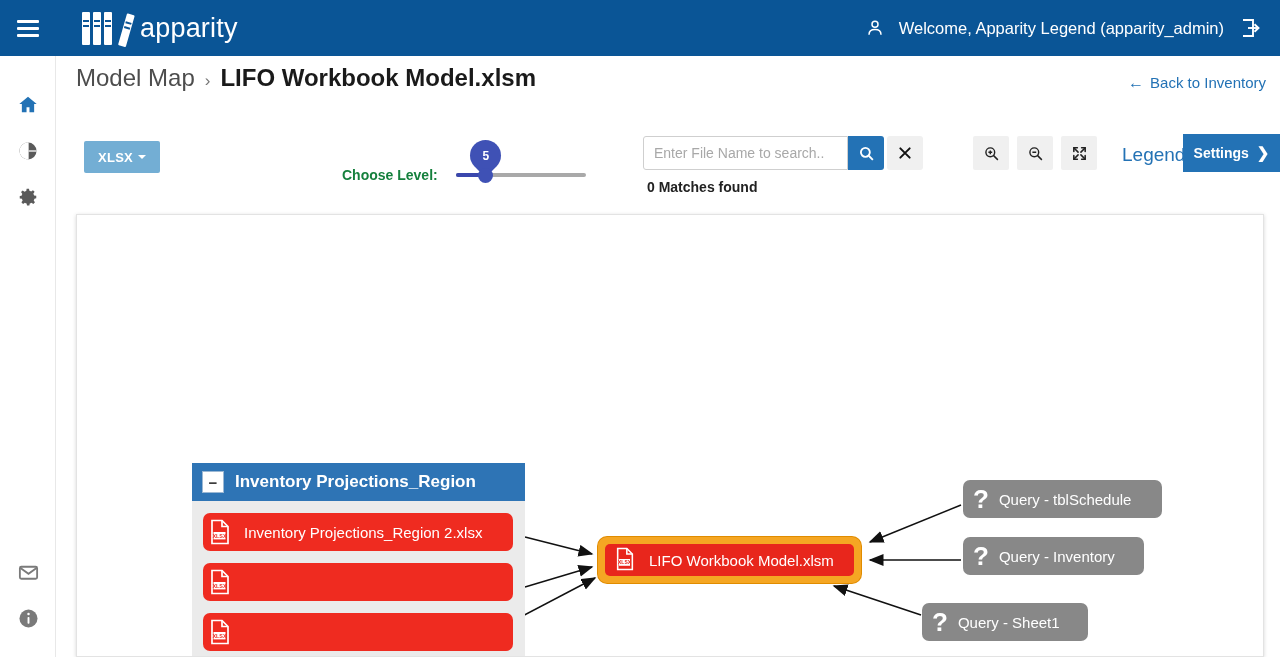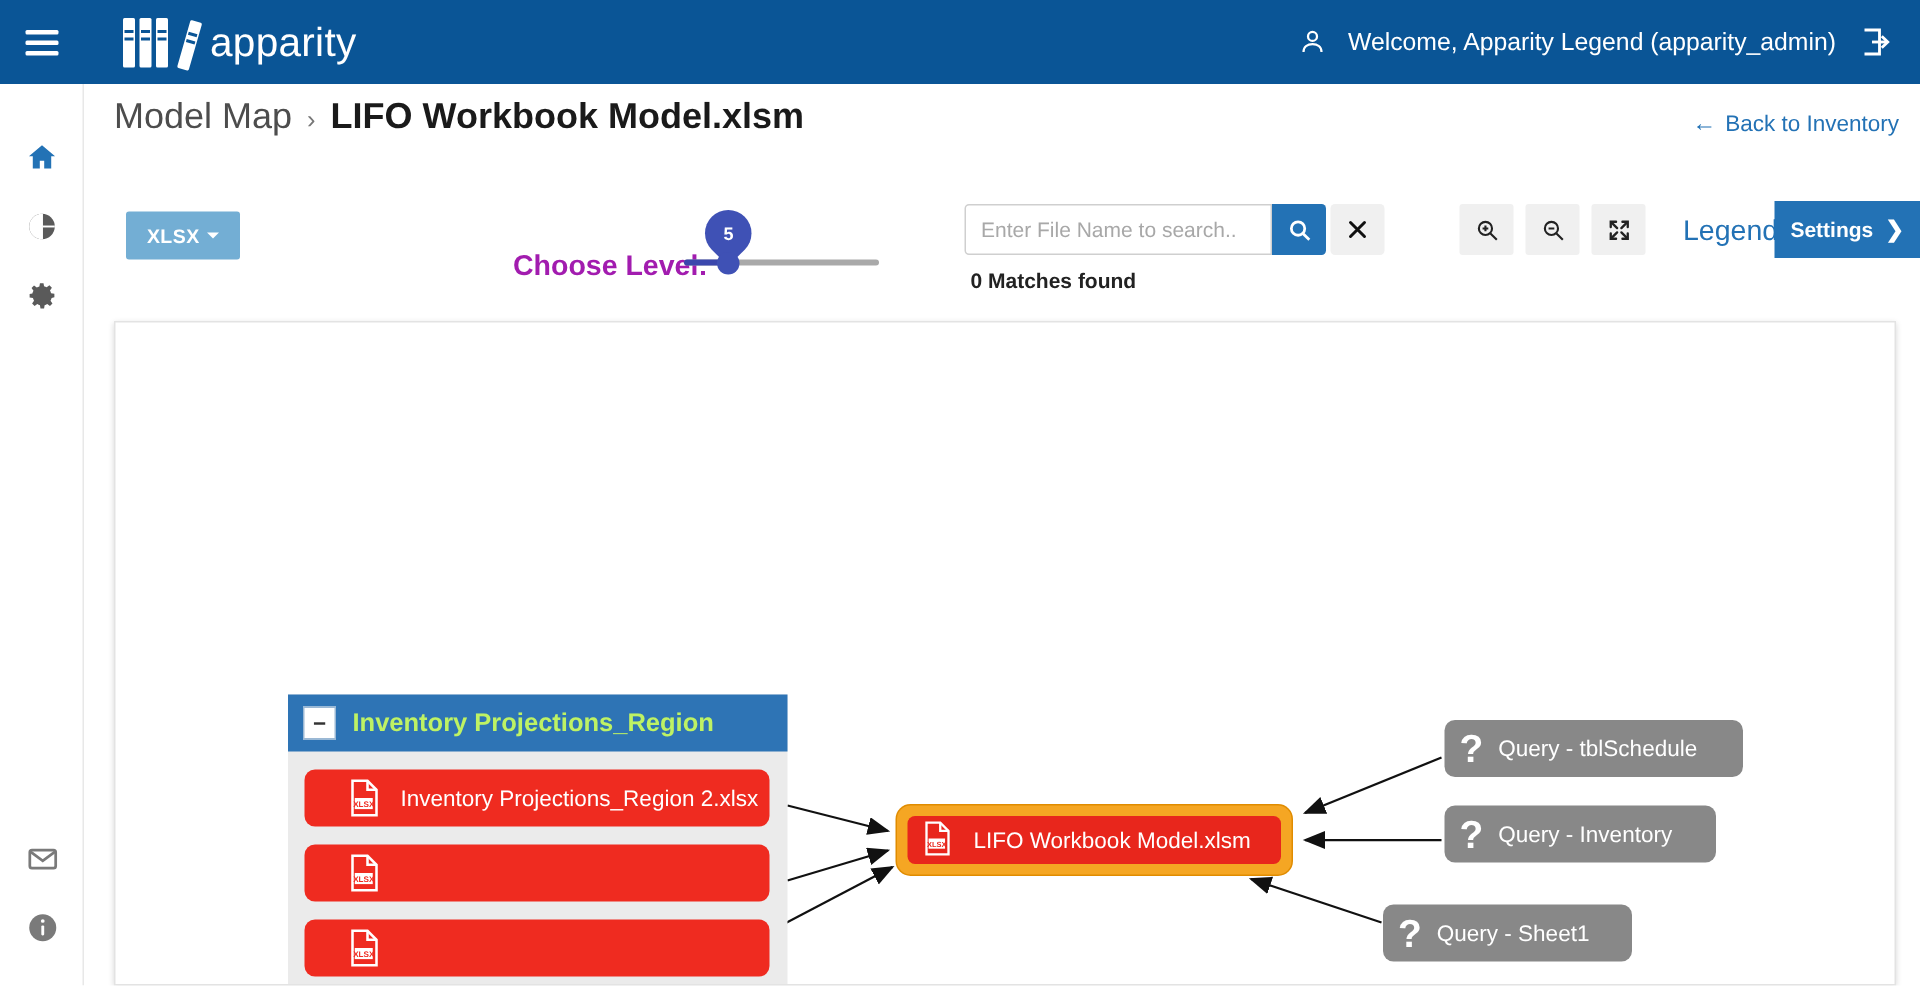--- a/index.html
+++ b/index.html
@@ -81,21 +81,21 @@
     position:absolute; left:28px; top:31px; width:76px; height:32px;
     background:#73aed4; color:#fff; border:none; border-radius:2px;
     font-size:13px; font-weight:700; letter-spacing:0.3px; cursor:pointer;
     display:flex; align-items:center; justify-content:center; gap:5px;
   }
   .caret-down {
     width:0; height:0; border-left:4px solid transparent; border-right:4px solid transparent;
     border-top:4px solid #fff; display:inline-block;
   }
   .level-label {
-    position:absolute; left:286px; top:57px; font-size:19px; font-weight:700; color:#a21caf;
+    position:absolute; left:286px; top:57px; font-size:14px; font-weight:700; color:#15803d;
   }
   .slider-wrap { position:absolute; left:400px; top:30px; width:130px; height:50px; }
   .slider-track {
     position:absolute; left:0; top:33px; width:130px; height:4px;
     background:#a9a9a9; border-radius:2px;
   }
   .slider-fill {
     position:absolute; left:0; top:33px; width:29px; height:4px;
     background:#3a47ad; border-radius:2px;
   }
@@ -164,26 +164,26 @@
   }
   .group-header {
     width:333px; height:38px; background:#2e74b5; display:flex; align-items:center;
     padding-left:10px; gap:11px;
   }
   .collapse-btn {
     width:22px; height:22px; background:#fff; border:1px solid #9bb8d4;
     display:flex; align-items:center; justify-content:center;
     font-size:15px; font-weight:700; color:#333; line-height:1; cursor:pointer;
   }
-  .group-title { color:#bef264; font-size:17px; font-weight:700; }
+  .group-title { color:#ffffff; font-size:17px; font-weight:700; }
 
   .file-node {
     position:absolute; left:11px; width:310px; height:38px;
     background:#ef2b20; border-radius:7px; display:flex; align-items:center;
-    padding-left:28px; gap:12px; cursor:pointer;
+    padding-left:5px; gap:12px; cursor:pointer;
   }
   .file-node .lbl { color:#fff; font-size:15px; }
 
   .center-node {
     position:absolute; left:521px; top:322px; width:263px; height:46px;
     background:#f5a623; border-radius:9px; padding:7px;
     box-shadow: 0 0 0 1px #e08c00;
   }
   .center-inner {
     width:249px; height:32px; background:#e8261c; border-radius:5px;

